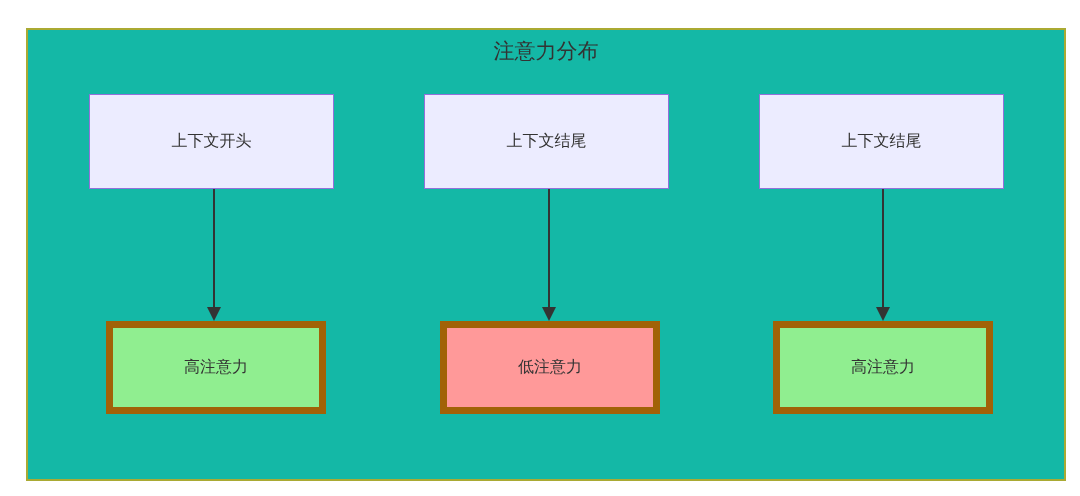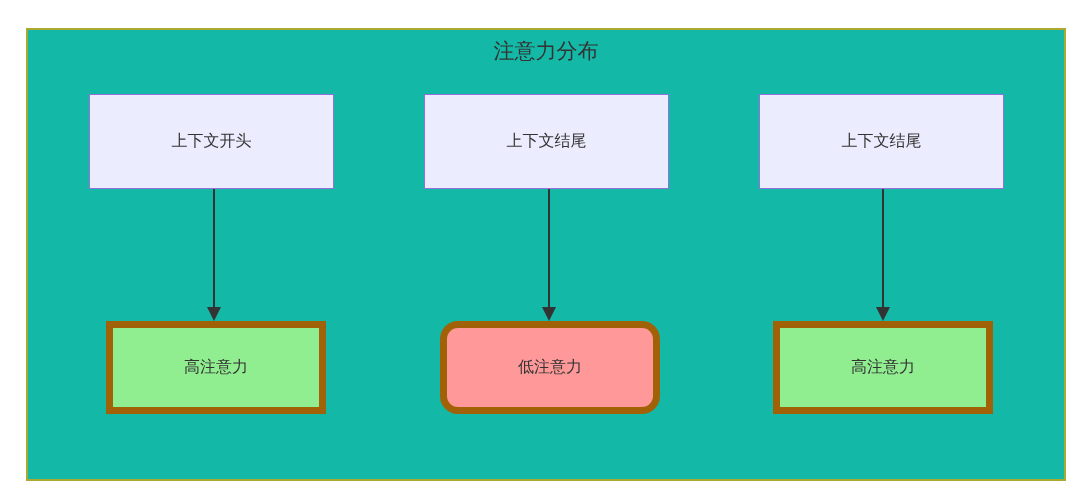--- a/index.html
+++ b/index.html
@@ -54,21 +54,21 @@
   }
 
   .node-result {
     top: 291px;
     width: 220px;
     height: 93px;
     border: 7px solid #a16207;
   }
 
   .node-high { background: #90ee90; }
-  .node-low  { background: #ff9999; border-radius: 18px; }
+  .node-low  { background: #ff9999; }
 
   .ctx-1 { left: 61px; }
   .ctx-2 { left: 396px; }
   .ctx-3 { left: 731px; }
 
   .res-1 { left: 78px; }
   .res-2 { left: 412px; }
   .res-3 { left: 745px; }
 
   .arrow {

